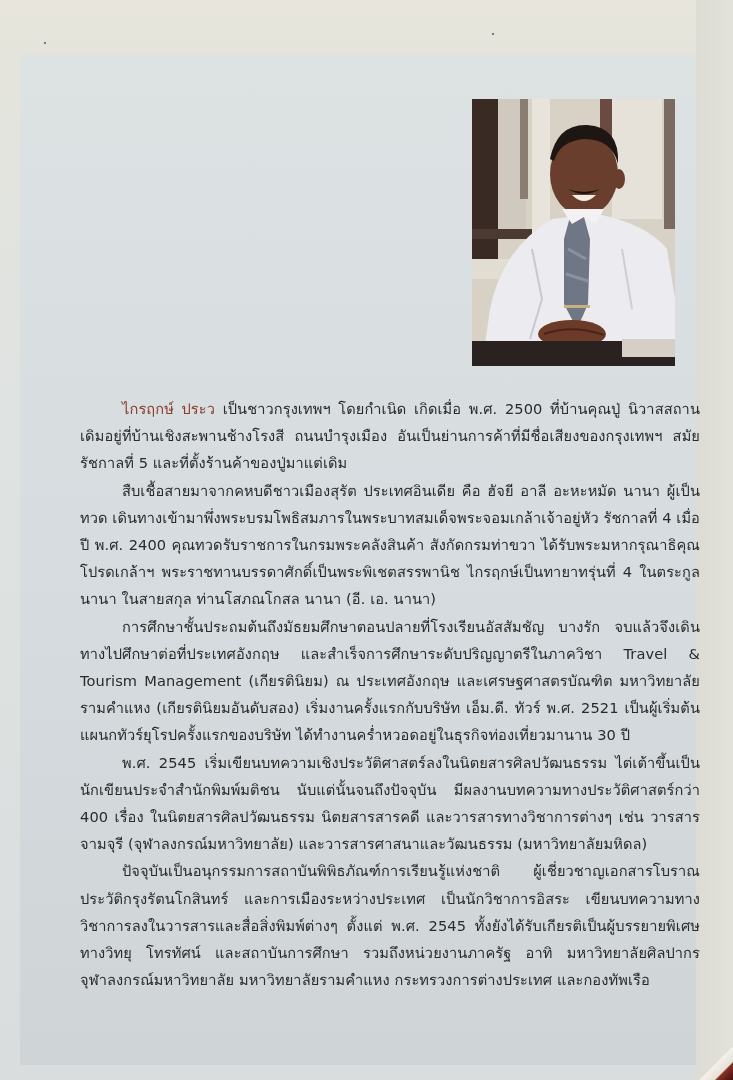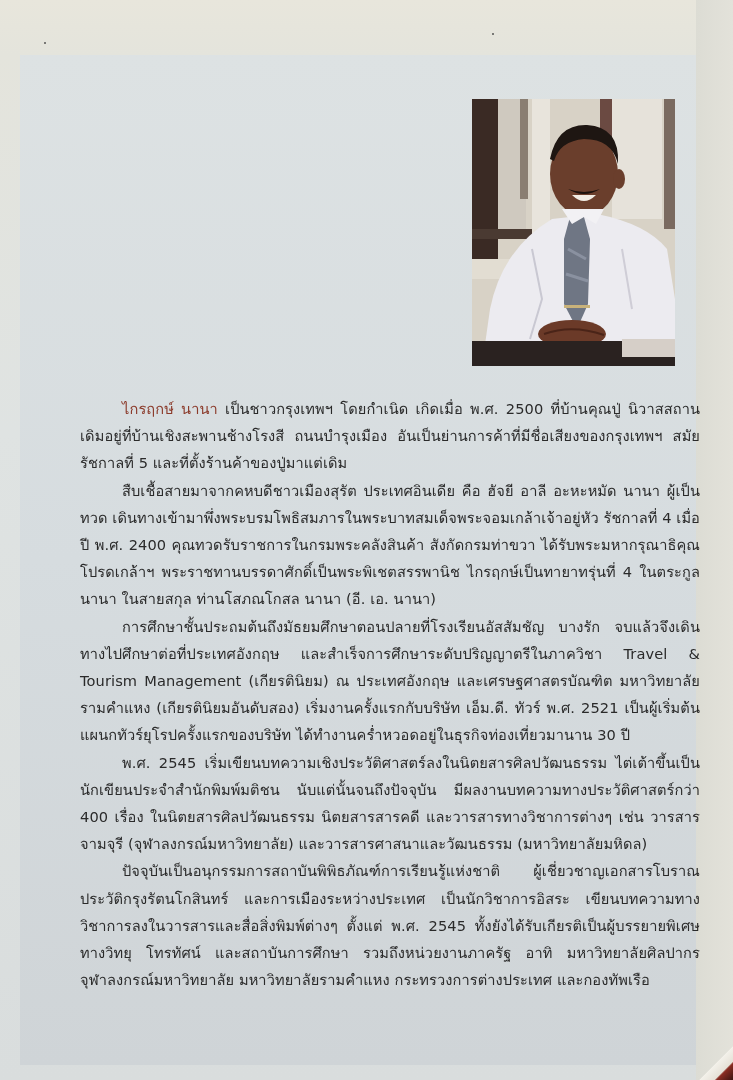--- a/index.html
+++ b/index.html
@@ -80,20 +80,20 @@
 
     <ellipse cx="100" cy="235" rx="34" ry="14" fill="#6b3a28"></ellipse>
     <path d="M72 235 Q100 225 132 236" stroke="#4a2418" stroke-width="2" fill="none"></path>
 
     <rect x="0" y="242" width="203" height="25" fill="#2a2220"></rect>
     <rect x="150" y="240" width="53" height="18" fill="#d6cfc8"></rect>
   </svg>
 </div>
 
 <div class="text">
-  <p><span class="name">ไกรฤกษ์ นานา</span><span> เป็นชาวกรุงเทพฯ โดยกำเนิด เกิดเมื่อ พ.ศ. 2500 ที่บ้านคุณปู่ นิวาสสถานเดิมอยู่ที่บ้านเชิงสะพานช้างโรงสี ถนนบำรุงเมือง อันเป็นย่านการค้าที่มีชื่อเสียงของกรุงเทพฯ สมัยรัชกาลที่ 5 และที่ตั้งร้านค้าของปู่มาแต่เดิม</span></p>
+  <p><span class="name">ไกรฤกษ์ ประว</span><span> เป็นชาวกรุงเทพฯ โดยกำเนิด เกิดเมื่อ พ.ศ. 2500 ที่บ้านคุณปู่ นิวาสสถานเดิมอยู่ที่บ้านเชิงสะพานช้างโรงสี ถนนบำรุงเมือง อันเป็นย่านการค้าที่มีชื่อเสียงของกรุงเทพฯ สมัยรัชกาลที่ 5 และที่ตั้งร้านค้าของปู่มาแต่เดิม</span></p>
   <p>สืบเชื้อสายมาจากคหบดีชาวเมืองสุรัต ประเทศอินเดีย คือ ฮัจยี อาลี อะหะหมัด นานา ผู้เป็นทวด เดินทางเข้ามาพึ่งพระบรมโพธิสมภารในพระบาทสมเด็จพระจอมเกล้าเจ้าอยู่หัว รัชกาลที่ 4 เมื่อปี พ.ศ. 2400 คุณทวดรับราชการในกรมพระคลังสินค้า สังกัดกรมท่าขวา ได้รับพระมหากรุณาธิคุณโปรดเกล้าฯ พระราชทานบรรดาศักดิ์เป็นพระพิเชตสรรพานิช ไกรฤกษ์เป็นทายาทรุ่นที่ 4 ในตระกูลนานา ในสายสกุล ท่านโสภณโกสล นานา (อี. เอ. นานา)</p>
   <p>การศึกษาชั้นประถมต้นถึงมัธยมศึกษาตอนปลายที่โรงเรียนอัสสัมชัญ บางรัก จบแล้วจึงเดินทางไปศึกษาต่อที่ประเทศอังกฤษ และสำเร็จการศึกษาระดับปริญญาตรีในภาควิชา Travel &amp; Tourism Management (เกียรตินิยม) ณ ประเทศอังกฤษ และเศรษฐศาสตรบัณฑิต มหาวิทยาลัยรามคำแหง (เกียรตินิยมอันดับสอง) เริ่มงานครั้งแรกกับบริษัท เอ็ม.ดี. ทัวร์ พ.ศ. 2521 เป็นผู้เริ่มต้นแผนกทัวร์ยุโรปครั้งแรกของบริษัท ได้ทำงานคร่ำหวอดอยู่ในธุรกิจท่องเที่ยวมานาน 30 ปี</p>
   <p>พ.ศ. 2545 เริ่มเขียนบทความเชิงประวัติศาสตร์ลงในนิตยสารศิลปวัฒนธรรม ไต่เต้าขึ้นเป็นนักเขียนประจำสำนักพิมพ์มติชน นับแต่นั้นจนถึงปัจจุบัน มีผลงานบทความทางประวัติศาสตร์กว่า 400 เรื่อง ในนิตยสารศิลปวัฒนธรรม นิตยสารสารคดี และวารสารทางวิชาการต่างๆ เช่น วารสารจามจุรี (จุฬาลงกรณ์มหาวิทยาลัย) และวารสารศาสนาและวัฒนธรรม (มหาวิทยาลัยมหิดล)</p>
   <p>ปัจจุบันเป็นอนุกรรมการสถาบันพิพิธภัณฑ์การเรียนรู้แห่งชาติ ผู้เชี่ยวชาญเอกสารโบราณ ประวัติกรุงรัตนโกสินทร์ และการเมืองระหว่างประเทศ เป็นนักวิชาการอิสระ เขียนบทความทางวิชาการลงในวารสารและสื่อสิ่งพิมพ์ต่างๆ ตั้งแต่ พ.ศ. 2545 ทั้งยังได้รับเกียรติเป็นผู้บรรยายพิเศษทางวิทยุ โทรทัศน์ และสถาบันการศึกษา รวมถึงหน่วยงานภาครัฐ อาทิ มหาวิทยาลัยศิลปากร จุฬาลงกรณ์มหาวิทยาลัย มหาวิทยาลัยรามคำแหง กระทรวงการต่างประเทศ และกองทัพเรือ</p>
 </div>
 
 <div class="page-curl"></div>
 
 </body></html>

